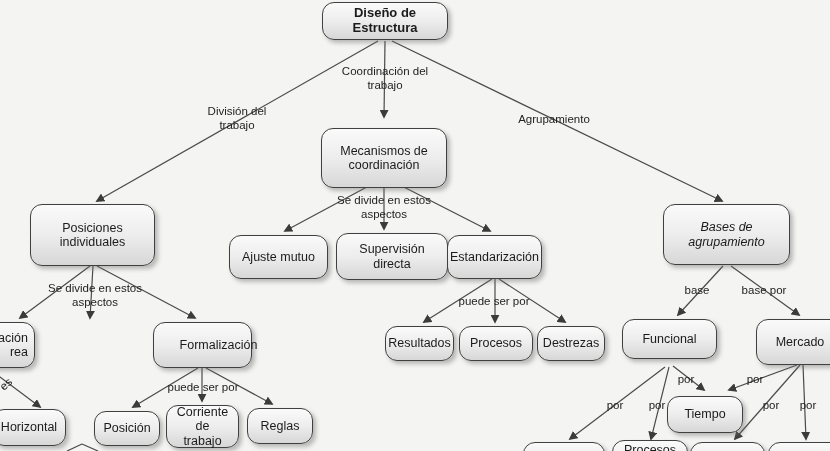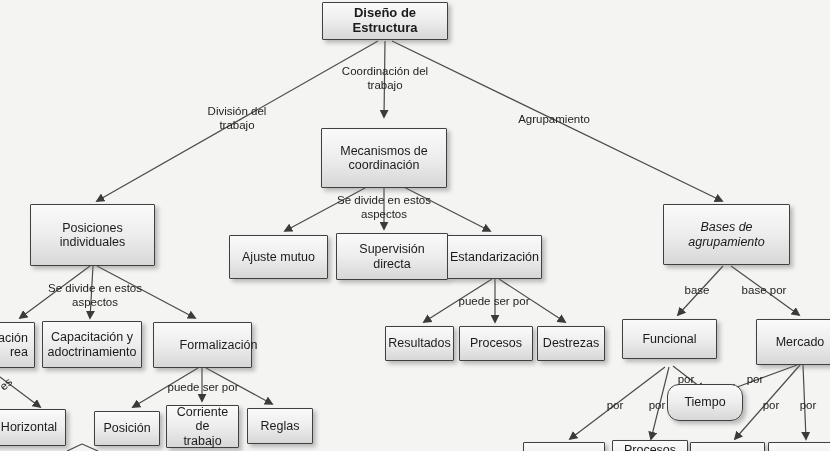--- a/index.html
+++ b/index.html
@@ -7,21 +7,21 @@
     position:relative;width:830px;height:451px;overflow:hidden;
     background:#f4f4f2;
     font-family:"Liberation Sans","DejaVu Sans",sans-serif;
   }
   svg.edges{position:absolute;left:0;top:0;z-index:1;}
   .node{
     position:absolute;box-sizing:border-box;z-index:2;
     display:flex;align-items:center;justify-content:center;
     text-align:center;white-space:pre-line;
     background:linear-gradient(180deg,#fafafa 0%,#ededed 50%,#d7d7d7 100%);
-    border:1.5px solid #404040;border-radius:1px;
+    border:1.5px solid #404040;border-radius:12px;
     box-shadow:3px 3px 4px rgba(110,110,110,0.45);
     font-size:12.5px;line-height:1.13;color:#1b1b1b;
     padding:2px 3px;
   }
   .node.title{font-weight:bold;font-size:13px;}
   .node.align-right{justify-content:flex-end;padding-right:6px;text-align:right;}
   .node.align-top{align-items:flex-start;padding-top:2px;}
   .edge-label{
     position:absolute;z-index:3;text-align:center;white-space:pre-line;
     font-size:11.5px;line-height:1.25;color:#232323;
@@ -99,39 +99,37 @@
 
   <div class="node" style="left:385px;top:326px;width:69px;height:35px;">Resultados</div>
 
   <div class="node" style="left:459px;top:326px;width:74px;height:35px;">Procesos</div>
 
   <div class="node" style="left:537px;top:326px;width:68px;height:35px;">Destrezas</div>
 
   <div class="node align-right" style="left:-45px;top:322px;width:80px;height:46px;">ación
 rea</div>
 
-  <div class="node" style="left:42px;top:321px;width:100px;height:47px;">Capacitación y
-adoctrinamiento</div>
 
   <div class="node" style="left:153px;top:322px;width:99px;height:46px;padding-left:35px;">Formalización</div>
 
   <div class="node" style="left:-8px;top:409px;width:74px;height:37px;">Horizontal</div>
 
   <div class="node" style="left:94px;top:411px;width:66px;height:35px;">Posición</div>
 
   <div class="node" style="left:166px;top:405px;width:73px;height:43px;">Corriente de
 trabajo</div>
 
   <div class="node" style="left:247px;top:408px;width:66px;height:36px;">Reglas</div>
 
   <div class="node" style="left:622px;top:319px;width:95px;height:40px;">Funcional</div>
 
   <div class="node" style="left:756px;top:319px;width:88px;height:46px;">Mercado</div>
 
-  <div class="node" style="left:667px;top:384px;width:76px;height:37px;border-radius:12px;">Tiempo</div>
+  <div class="node" style="left:667px;top:396px;width:76px;height:37px;border-radius:12px;">Tiempo</div>
 
   <div class="node" style="left:523px;top:442px;width:82px;height:34px;"></div>
 
   <div class="node align-top" style="left:612px;top:440px;width:76px;height:38px;">Procesos de</div>
 
   <div class="node" style="left:690px;top:442px;width:75px;height:34px;"></div>
 
   <div class="node" style="left:768px;top:442px;width:80px;height:34px;"></div>
 
   <div class="edge-label" style="left:330px;top:64px;width:110px;">Coordinación del

